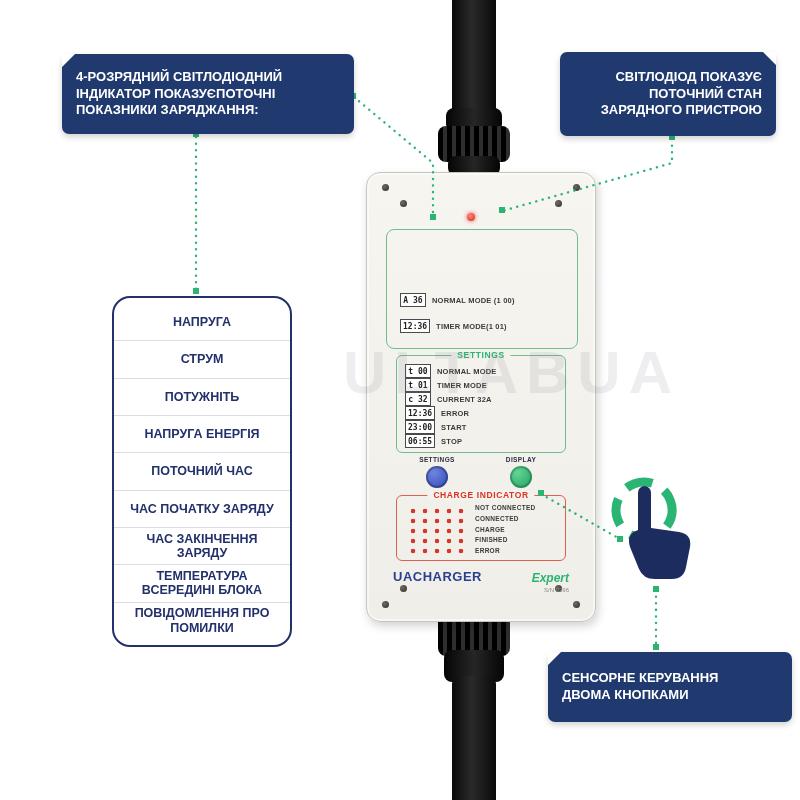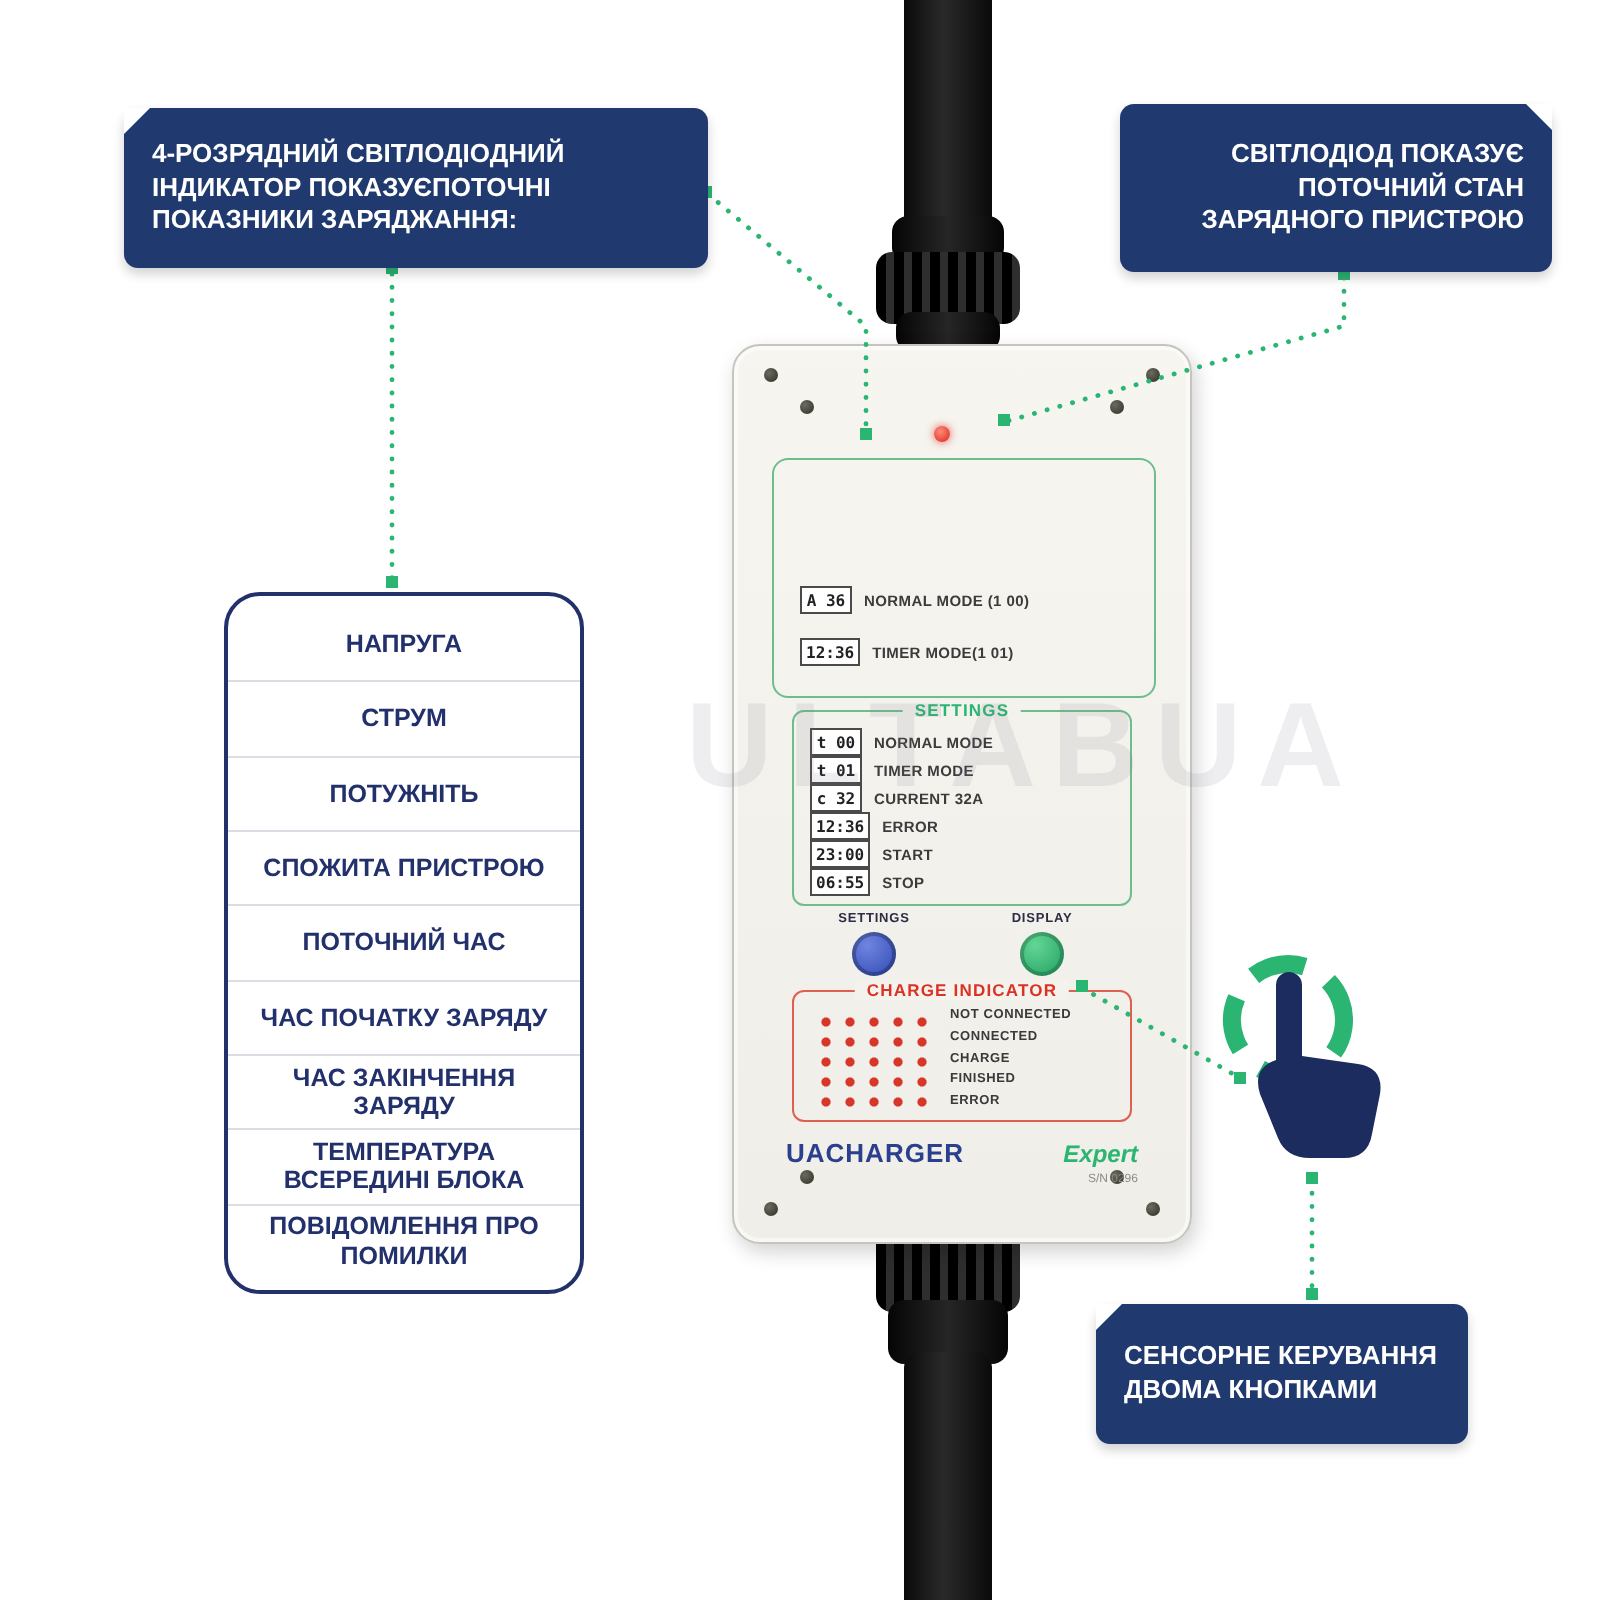--- a/index.html
+++ b/index.html
@@ -72,21 +72,21 @@
   .model{font-size:12px;font-weight:bold;font-style:italic;color:#2bb573;}
   .serial{font-size:6px;color:#8a8a8a;margin-top:2px;}
 
   
   .callout{position:absolute;background:#203a70;color:#fff;border-radius:7px;z-index:6;
         display:flex;flex-direction:column;justify-content:center;box-sizing:border-box;
         font-weight:bold;font-size:13px;line-height:1.3;text-transform:uppercase;
         padding:10px 14px;box-shadow:0 3px 6px rgba(0,0,0,.18);}
   .callout-tl{left:62px;top:54px;width:292px;height:80px;text-align:left;}
   .callout-tr{left:560px;top:52px;width:216px;height:84px;text-align:right;}
-  .callout-br{left:548px;top:652px;width:186px;height:70px;text-align:left;}
+  .callout-br{left:548px;top:652px;width:244px;height:70px;text-align:left;}
   .wedge{position:absolute;width:0;height:0;}
   .wedge-tl{top:0;left:0;border-top:13px solid #fff;border-right:13px solid transparent;}
   .wedge-tr{top:0;right:0;border-top:13px solid #fff;border-left:13px solid transparent;}
 
   
   .feature-box{position:absolute;left:112px;top:296px;width:180px;height:351px;z-index:6;background:#fff;
         border:2px solid #22306b;border-radius:18px;box-sizing:border-box;display:flex;flex-direction:column;
         padding:6px 0;}
   .feature-item{flex:1;display:flex;align-items:center;justify-content:center;text-align:center;
         font-size:12.5px;font-weight:bold;color:#22306b;padding:2px 10px;line-height:1.15;}
@@ -215,21 +215,21 @@
   <div class="callout callout-br">
     <span class="wedge wedge-tl"></span>
     <div>СЕНСОРНЕ КЕРУВАННЯ</div>
     <div>ДВОМА КНОПКАМИ</div>
   </div>
 
   <div class="feature-box">
     <div class="feature-item">НАПРУГА</div>
     <div class="feature-item">СТРУМ</div>
     <div class="feature-item">ПОТУЖНІТЬ</div>
-    <div class="feature-item">СПОЖИТА ПРИСТРОЮ</div>
+    <div class="feature-item">НАПРУГА ЕНЕРГІЯ</div>
     <div class="feature-item">ПОТОЧНИЙ ЧАС</div>
     <div class="feature-item">ЧАС ПОЧАТКУ ЗАРЯДУ</div>
     <div class="feature-item">ЧАС ЗАКІНЧЕННЯ ЗАРЯДУ</div>
     <div class="feature-item">ТЕМПЕРАТУРА ВСЕРЕДИНІ БЛОКА</div>
     <div class="feature-item">ПОВІДОМЛЕННЯ ПРО ПОМИЛКИ</div>
   </div>
 
   <svg class="connectors" width="800" height="800" viewBox="0 0 800 800">
     <g stroke="#2bb573" stroke-width="2.4" stroke-dasharray="0.1 6.5" stroke-linecap="round" fill="none">
       <path d="M196 137 V 290"></path>

